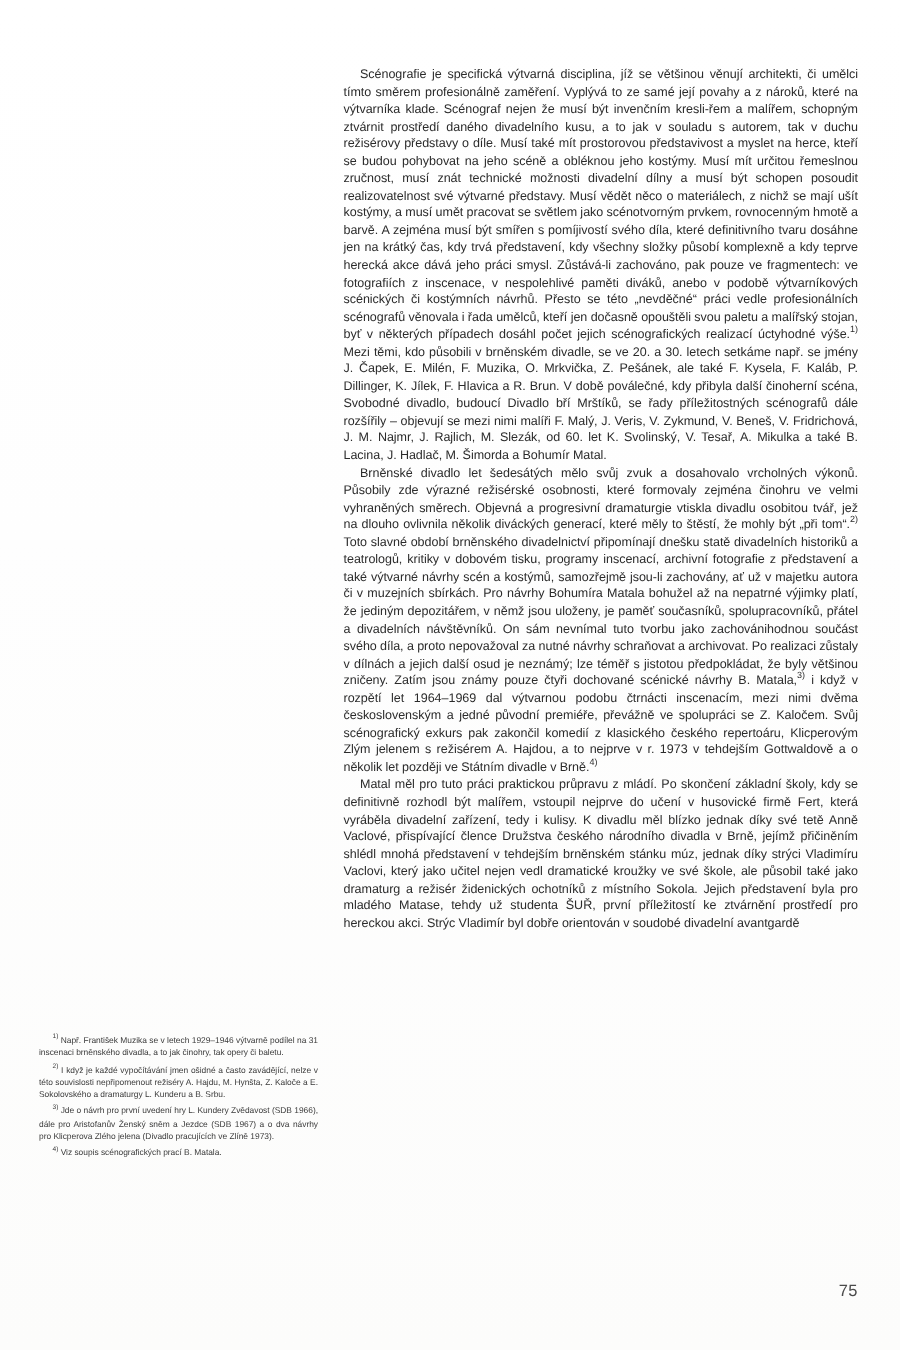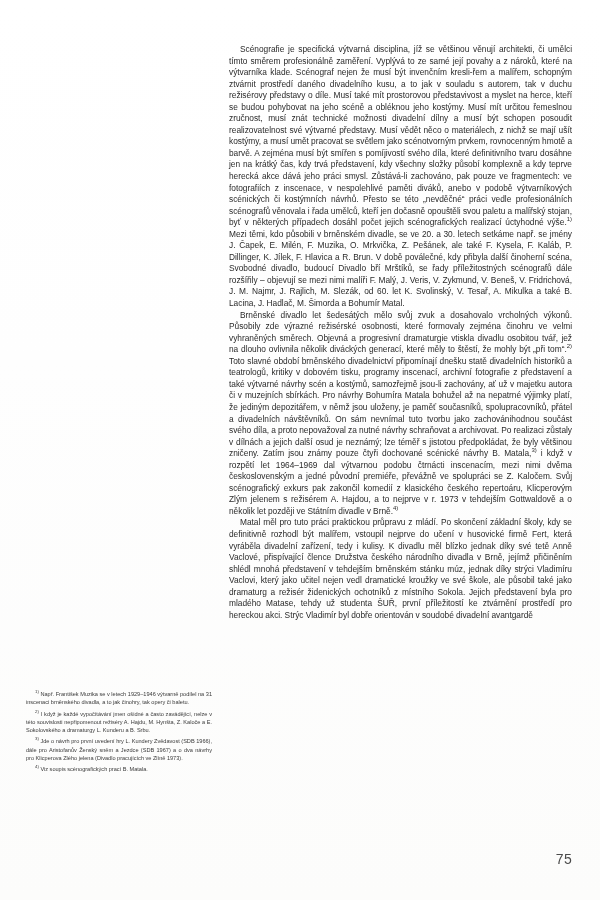--- a/index.html
+++ b/index.html
@@ -76,21 +76,21 @@
   }
   .notes-col sup {
     font-size: 4.4px;
   }
 
   
   .folio {
     position: absolute;
     right: 28px;
     bottom: 33px;
-    font-size: 14px;
+    font-size: 11px;
     color: #4a4a4a;
     letter-spacing: 0.3px;
   }
 </style>
 </head>
 <body>
 
 <div class="page">
   <div class="paper-tint"></div>
 

